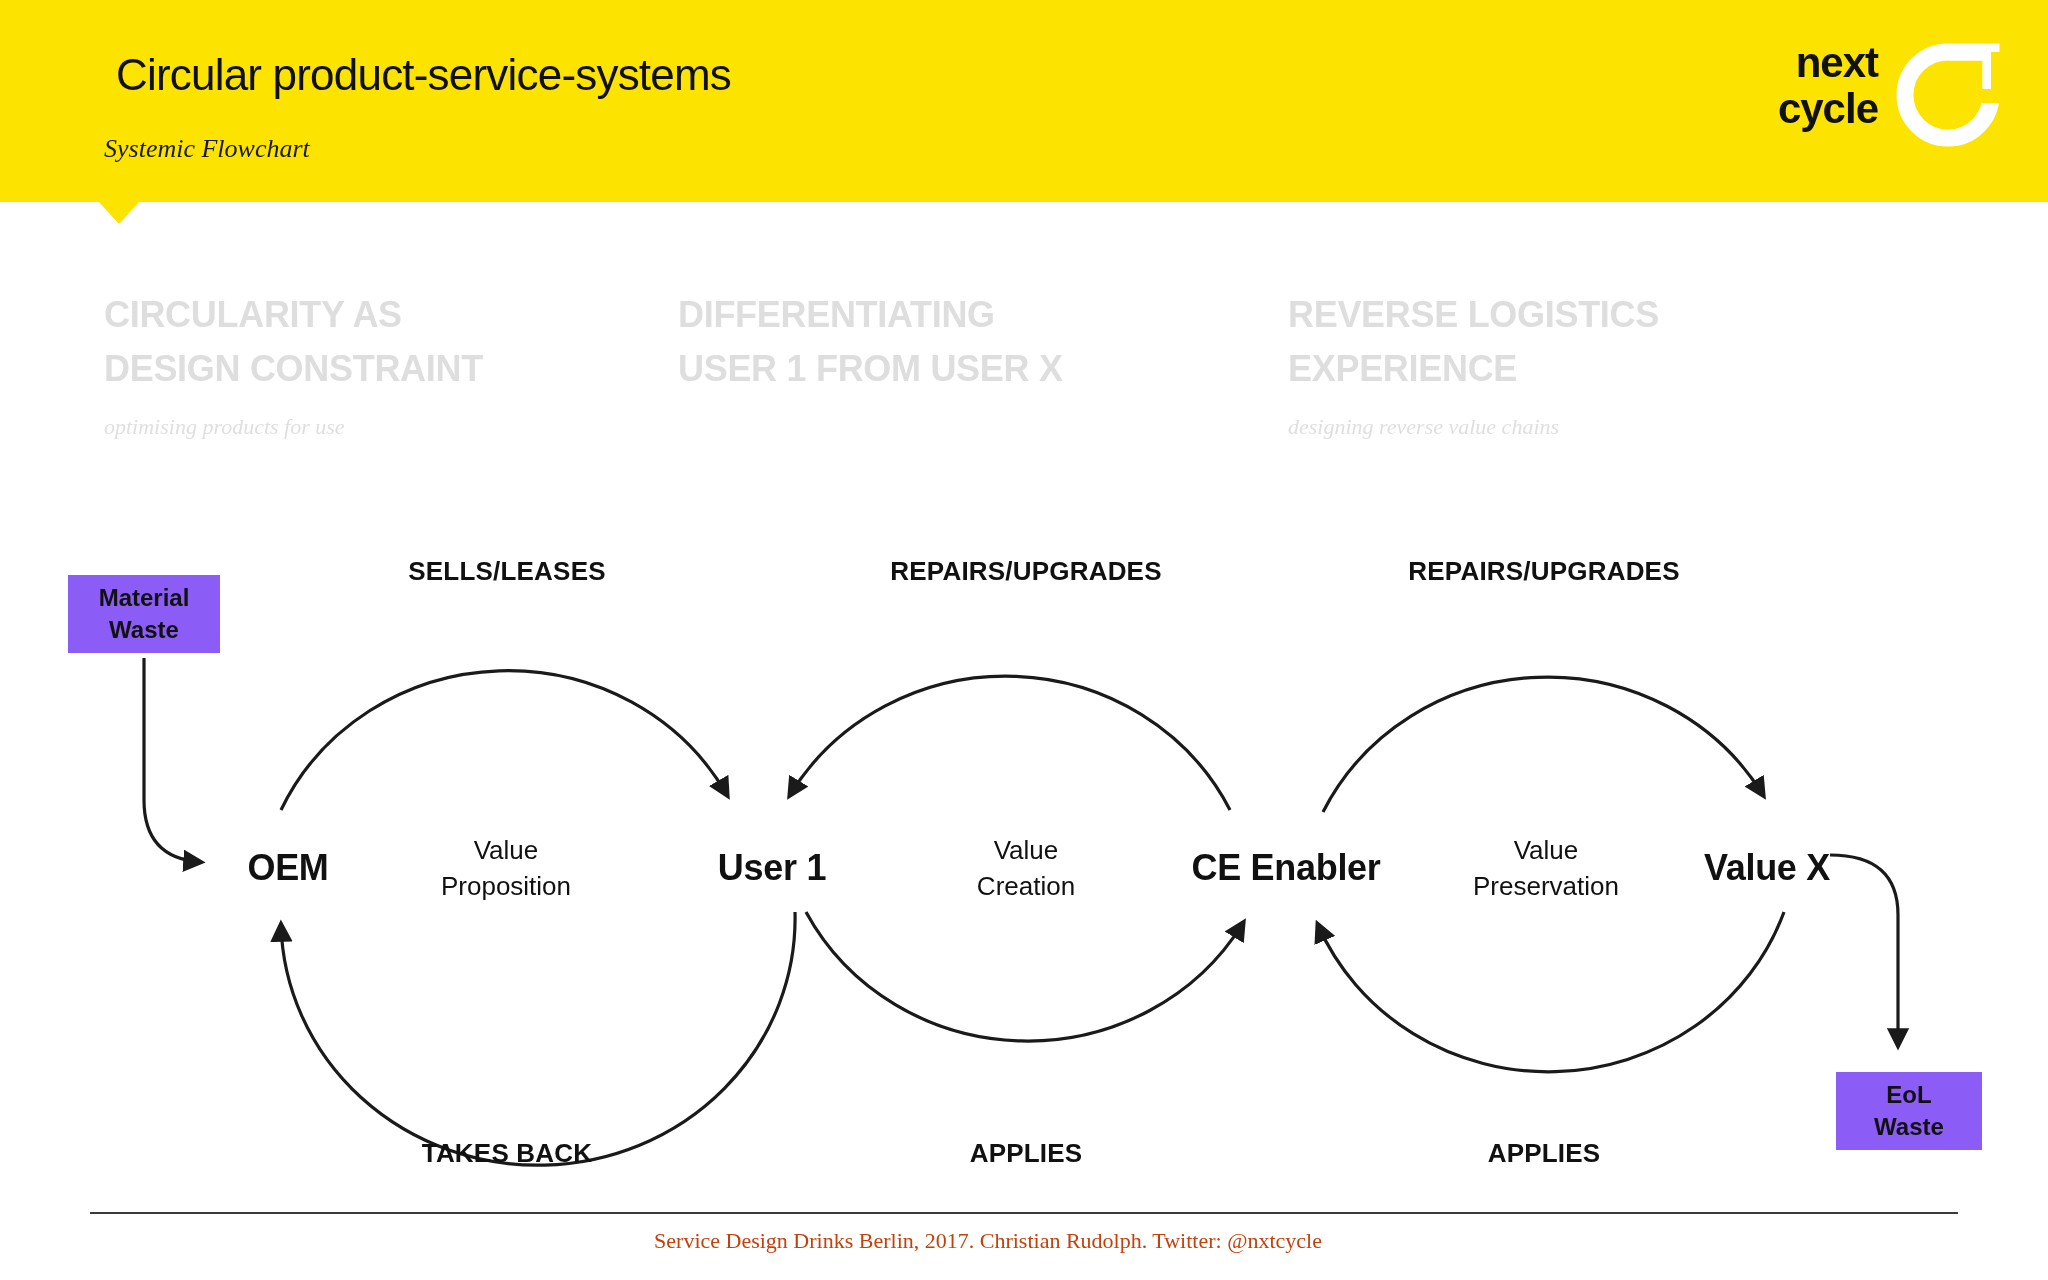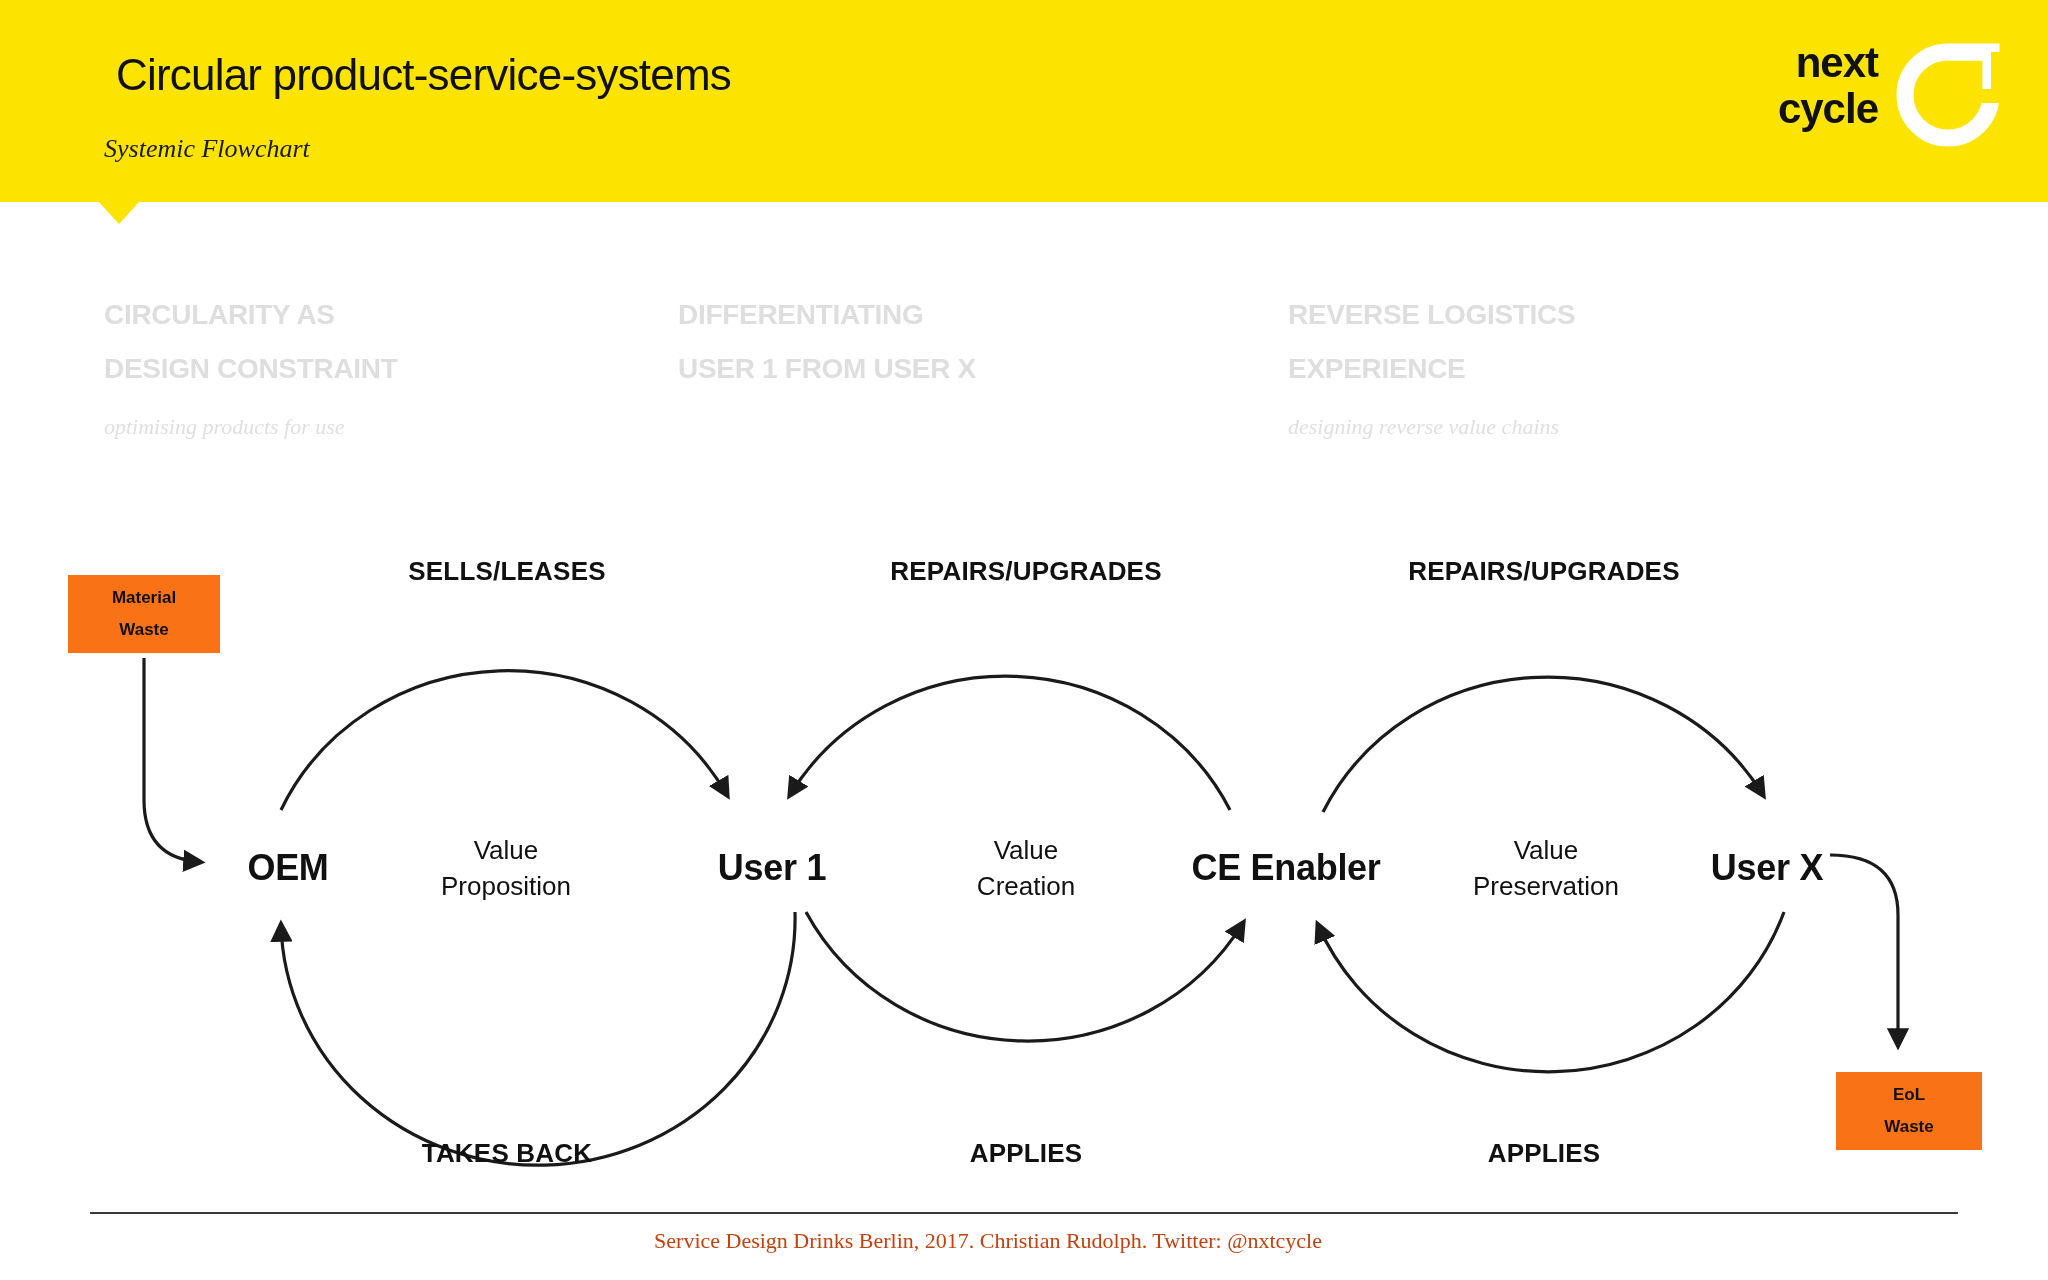--- a/index.html
+++ b/index.html
@@ -72,21 +72,21 @@
     left: 178px; top: 3px;
     width: 104px; height: 104px;
   }
 
   
   .col-head {
     position: absolute;
     width: 620px;
   }
   .col-head .ch-title {
-    font-size: 28px;
+    font-size: 36px;
     font-weight: 700;
     line-height: 54px;
     letter-spacing: -0.3px;
     color: #dedede;
     white-space: pre-line;
   }
   .col-head .ch-sub {
     font-family: "Liberation Serif", serif;
     font-style: italic;
     font-size: 22px;
@@ -99,23 +99,23 @@
   
   #flow {
     position: absolute;
     left: 0; top: 0;
     width: 2048px; height: 1280px;
     pointer-events: none;
   }
 
   .chip {
     position: absolute;
-    background: #f97316;
-    color: #111111;
-    font-size: 17px;
+    background: #8b5cf6;
+    color: #111111;
+    font-size: 24px;
     font-weight: 700;
     line-height: 32px;
     text-align: center;
     display: flex;
     flex-direction: column;
     align-items: center;
     justify-content: center;
   }
 
   .node-label {
@@ -239,21 +239,21 @@
   </div>
 
   <div class="chip" style="left:1836px; top:1072px; width:146px; height:78px;">
     <span>EoL</span>
     <span>Waste</span>
   </div>
 
   <div class="node-label" style="left:288px; top:868px;">OEM</div>
   <div class="node-label" style="left:772px; top:868px;">User 1</div>
   <div class="node-label" style="left:1286px; top:868px;">CE Enabler</div>
-  <div class="node-label" style="left:1767px; top:868px;">User X</div>
+  <div class="node-label" style="left:1767px; top:868px;">Value X</div>
 
   <div class="mid-label" style="left:506px; top:868px;">Value
 Proposition</div>
   <div class="mid-label" style="left:1026px; top:868px;">Value
 Creation</div>
   <div class="mid-label" style="left:1546px; top:868px;">Value
 Preservation</div>
 
   <div class="edge-label" style="left:507px; top:571px;">SELLS/LEASES</div>
   <div class="edge-label" style="left:1026px; top:571px;">REPAIRS/UPGRADES</div>

